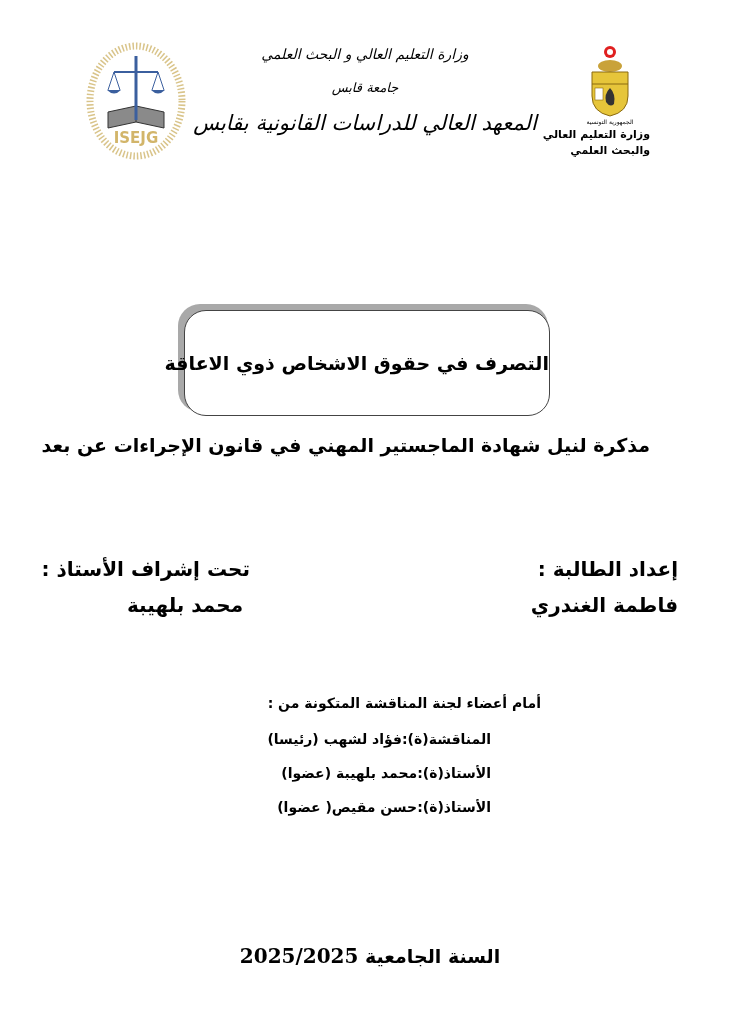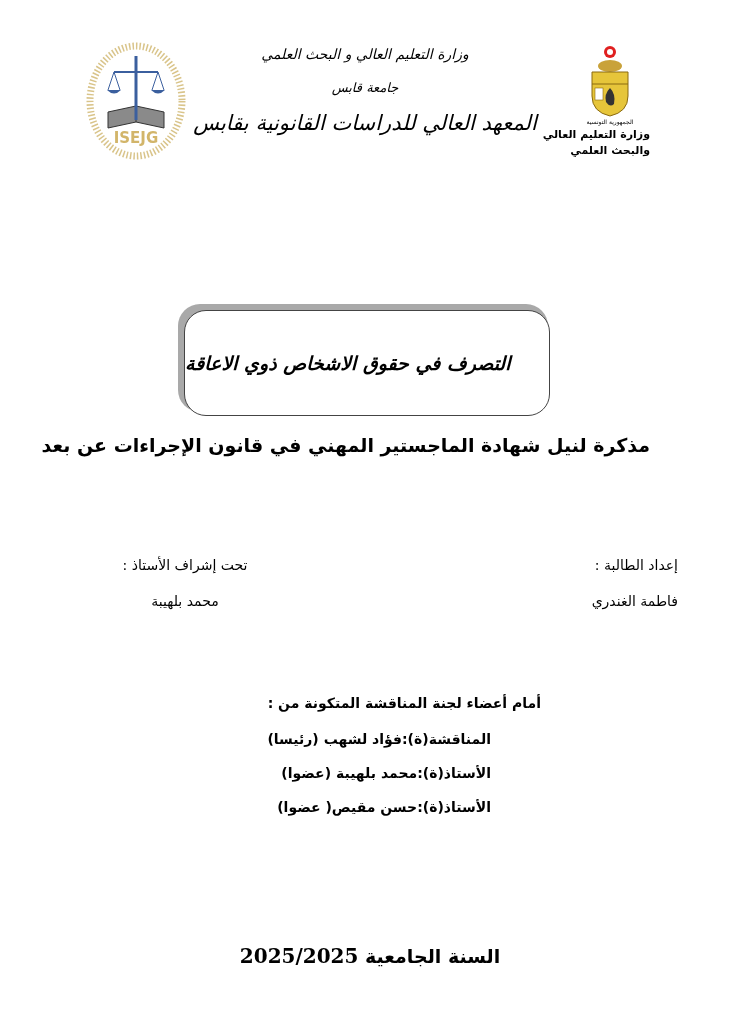--- a/index.html
+++ b/index.html
@@ -12,26 +12,26 @@
   .ministry { top: 46px; font-size: 14px; }
   .university { top: 80px; font-size: 13px; }
   .institute { top: 111px; font-size: 21px; left: 190px; width: 350px; }
 
   
   .isejg-logo { left: 86px; top: 42px; width: 100px; height: 118px; }
   .tn-logo { left: 570px; top: 40px; width: 80px; height: 120px; }
 
   
   .title-shadow { left: 178px; top: 304px; width: 370px; height: 108px; background: #a9a9a9; border-radius: 22px; }
-  .title-box { left: 184px; top: 310px; width: 366px; height: 106px; background: #fff; border: 1.5px solid #444; border-radius: 22px; box-sizing: border-box; display: flex; align-items: center; justify-content: flex-start; font-style: italic; }
+  .title-box { left: 184px; top: 310px; width: 366px; height: 106px; background: #fff; border: 1.5px solid #444; border-radius: 22px; box-sizing: border-box; display: flex; align-items: center; justify-content: flex-end; }
   .title-text { font-size: 19px; font-weight: bold; }
 
   .subtitle { top: 434px; left: 90px; width: 560px; text-align: center; font-size: 19px; font-weight: bold; }
 
-  .label { font-size: 14px; font-weight: normal; }
+  .label { font-size: 20px; font-weight: bold; }
   .student-label { top: 557px; right: 63px; }
   .student-name { top: 593px; right: 63px; }
   .supervisor-label { top: 557px; left: 120px; width: 130px; text-align: center; }
   .supervisor-name { top: 593px; left: 120px; width: 130px; text-align: center; }
 
   .committee { right: 200px; font-size: 14px; font-weight: bold; }
   .c-head { top: 695px; }
   .c-1 { top: 731px; right: 250px; }
   .c-2 { top: 765px; right: 250px; }
   .c-3 { top: 799px; right: 250px; text-align: right; }

